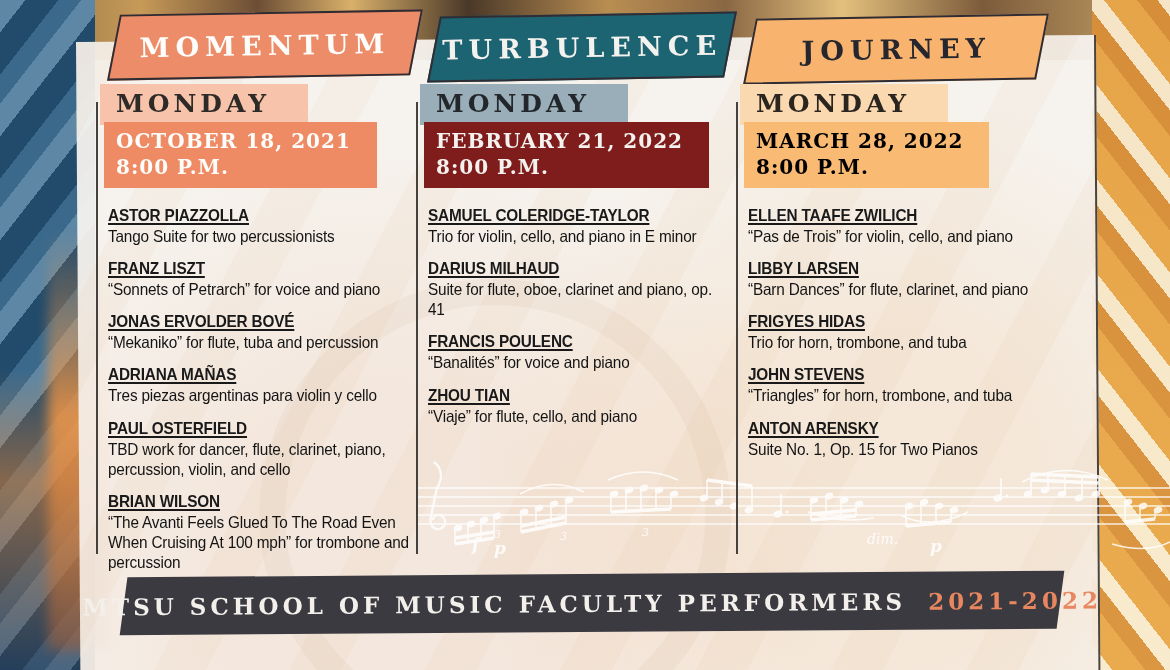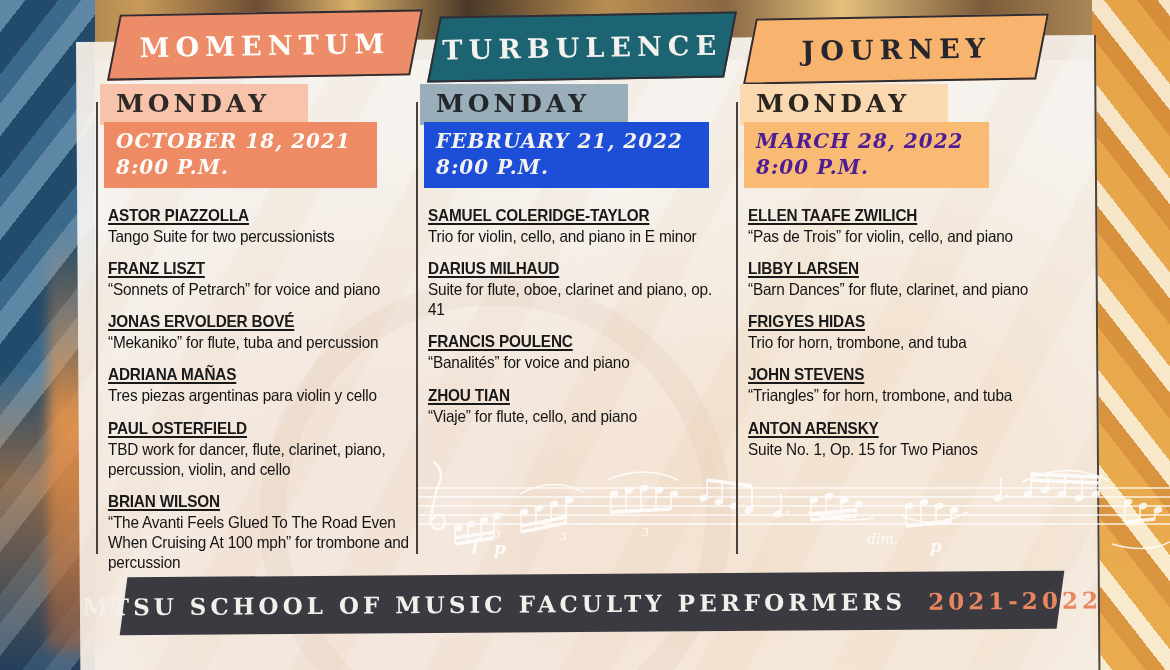--- a/index.html
+++ b/index.html
@@ -51,27 +51,27 @@
   
   .vline{position:absolute;width:2px;background:#45413c;top:102px;height:452px;}
   .vl1{left:96px;} .vl2{left:416px;} .vl3{left:736px;}
 
   
   .col{position:absolute;top:84px;width:302px;}
   .colA{left:108px;} .colB{left:428px;} .colC{left:748px;}
   .day{display:inline-block;font-family:"DejaVu Serif",serif;font-weight:bold;
     font-size:25px;letter-spacing:4px;padding:5px 38px 7px 16px;margin-left:-8px;}
   .date{display:inline-block;font-family:"DejaVu Serif",serif;font-weight:bold;
-    font-size:20px;letter-spacing:1px;line-height:1.3;padding:6px 26px 8px 12px;margin-top:-3px;margin-left:-4px;font-style:italic;}
+    font-size:20px;letter-spacing:1px;line-height:1.3;padding:6px 26px 8px 12px;margin-top:-3px;margin-left:-4px;}
   .colA .day{background:#f7c3aa;color:#2e2a28;}
   .colA .date{background:#ee8a64;color:#fdfdfb;}
   .colB .day{background:#99aeb8;color:#23272b;}
-  .colB .date{background:#1d4ed8;color:#f4f2ee;}
+  .colB .date{background:#7f1d1d;color:#f4f2ee;}
   .colC .day{background:#fbd9b0;color:#2b2520;}
-  .colC .date{background:#f9ba73;color:#4c1d95;}
+  .colC .date{background:#f9ba73;color:#000000;}
   .entries{margin-top:18px;width:324px;transform:scaleX(.93);transform-origin:0 0;}
   .entry{margin-bottom:13px;}
   .name{font-weight:bold;font-size:16.5px;color:#191919;letter-spacing:-.2px;
     text-decoration:underline;text-decoration-thickness:1.5px;text-underline-offset:2px;}
   .work{font-size:16.5px;color:#141414;line-height:1.22;letter-spacing:-.2px;margin-top:1px;}
 
   
   .staff{position:absolute;left:412px;top:450px;width:758px;height:120px;opacity:.85;}
 
   

